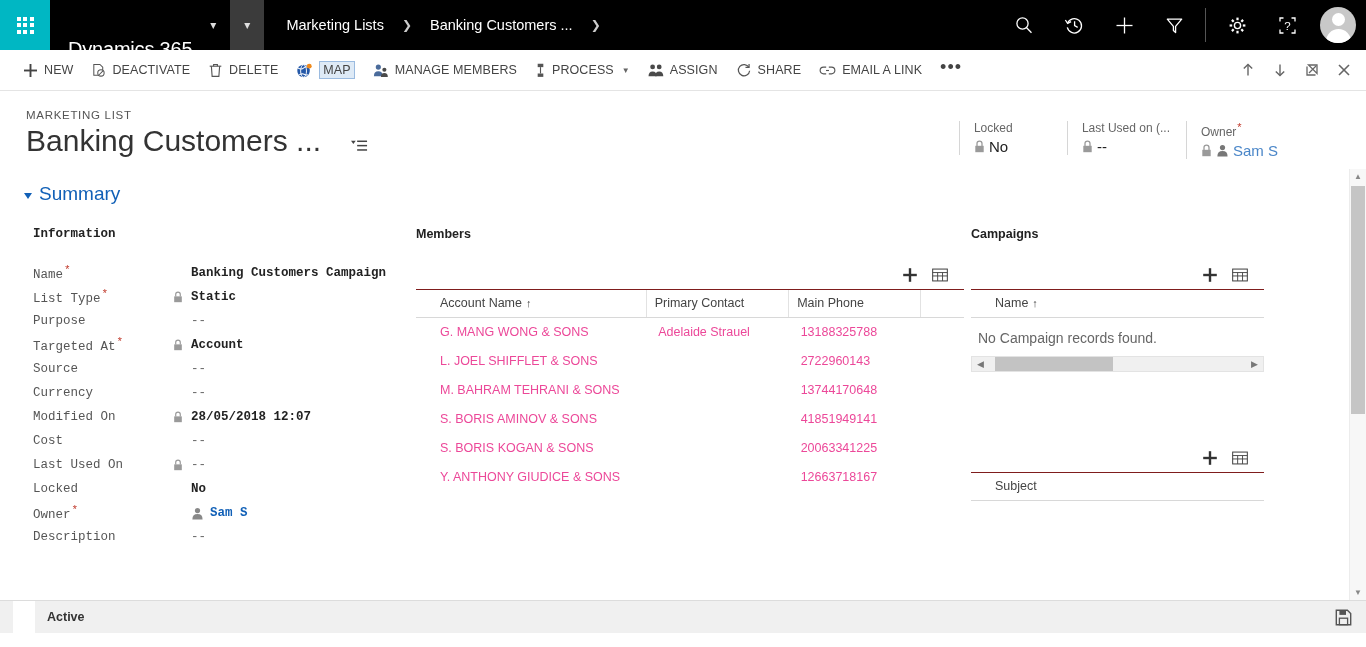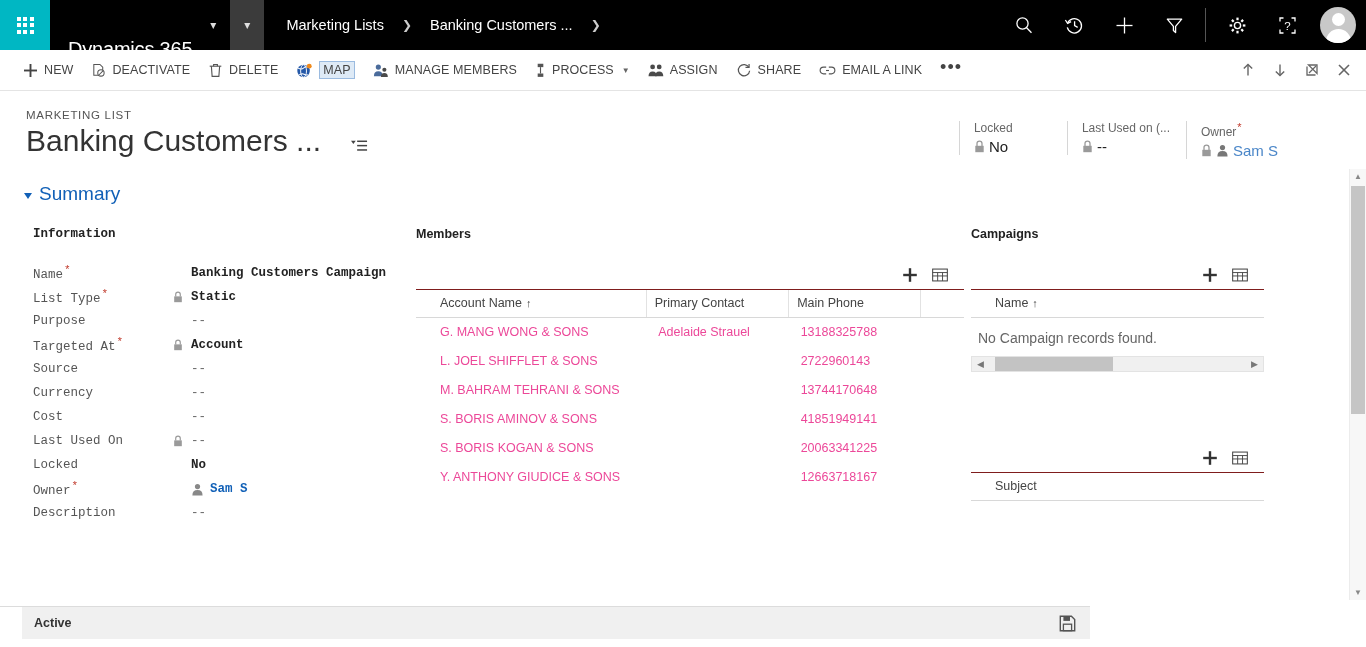--- a/index.html
+++ b/index.html
@@ -196,23 +196,23 @@
   }
   .vs-arrow { font-size: 8px; color: #888; padding: 3px 0; }
   .vs-track { flex: 1; width: 100%; position: relative; }
   .vs-thumb {
     position: absolute; top: 2px; left: 1px; width: 14px;
     height: 228px; background: #c5c5c5;
   }
 
   
   .footer {
-    position: absolute; bottom: 8px; left: 0; width: 1090px; height: 33px;
+    position: absolute; bottom: 14px; left: 0; width: 1366px; height: 33px;
     background: #f0f0f0; border-top: 1px solid #dcdcdc;
-    display: flex; align-items: center;
+    display: flex; align-items: center; padding-left: 13px;
   }
   .footer-pad { width: 22px; height: 100%; background: #fff; }
   .footer-status { font-size: 12.5px; font-weight: bold; color: #333; padding-left: 12px; }
   .footer-right { margin-left: auto; display: flex; align-items: center; padding-right: 14px; }
   .save-ico { cursor: pointer; color: #555; display: flex; }
 </style>
 </head>
 <body>
 
 <div class="navbar">
@@ -524,20 +524,30 @@
         <div class="field-lock"></div>
         <div class="field-value dim">--</div>
       </div>
 
       <div class="field-row">
         <div class="field-label">Currency</div>
         <div class="field-lock"></div>
         <div class="field-value dim">--</div>
       </div>
 
+      <div class="field-row">
+        <div class="field-label">Modified On</div>
+        <div class="field-lock">
+          <svg width="10" height="12" viewBox="0 0 11 13">
+              <path d="M3 6 L3 3.6 A2.5 2.5 0 0 1 8 3.6 L8 6" fill="none" stroke="#9a9a9a" stroke-width="1.3"></path>
+              <rect x="1.3" y="5.8" width="8.4" height="6.4" fill="#9a9a9a"></rect>
+            </svg>
+        </div>
+        <div class="field-value">28/05/2018  12:07</div>
+      </div>
 
       <div class="field-row">
         <div class="field-label">Cost</div>
         <div class="field-lock"></div>
         <div class="field-value dim">--</div>
       </div>
 
       <div class="field-row">
         <div class="field-label">Last Used On</div>
         <div class="field-lock">

